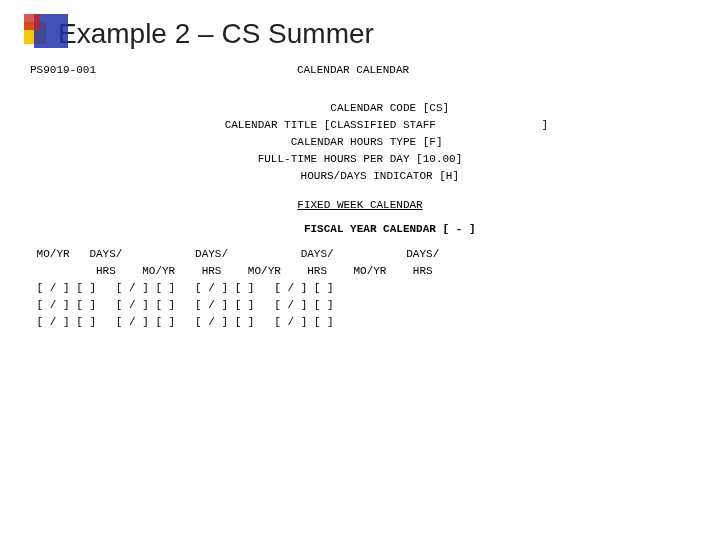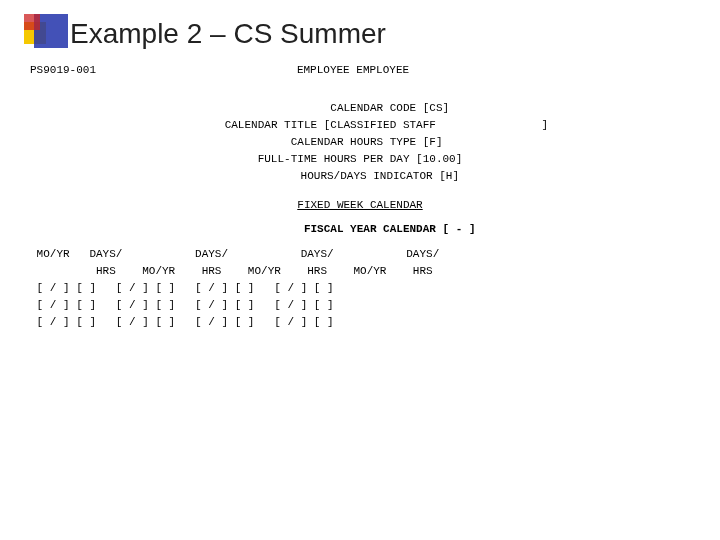--- a/index.html
+++ b/index.html
@@ -50,21 +50,21 @@
       position: absolute;
       left: 0;
       top: 0;
       width: 16px;
       height: 16px;
       background: #cc2222;
       opacity: 0.75;
     }
 
     .page-title {
-      margin-left: 46px;
+      margin-left: 34px;
       font-size: 28px;
       font-weight: normal;
       color: #222;
       font-family: Arial, sans-serif;
     }
 
     
     .content {
       padding: 4px 30px 0 30px;
       font-family: 'Courier New', Courier, monospace;
@@ -128,21 +128,21 @@
     <div class="logo-blue"></div>
     <div class="logo-red"></div>
   </div>
   <h1 class="page-title">Example 2 – CS Summer</h1>
 </div>
 
 <div class="content">
 
   <div class="top-bar">
     <span class="program-id">PS9019-001</span>
-    <span class="screen-title">EMPLOYEE EMPLOYEE</span>
+    <span class="screen-title">CALENDAR CALENDAR</span>
     <span style="width:80px"></span>
   </div>
 
   <div class="calendar-info">
     <pre>         CALENDAR CODE [CS]
         CALENDAR TITLE [CLASSIFIED STAFF                ]
   CALENDAR HOURS TYPE [F]
 FULL-TIME HOURS PER DAY [10.00]
       HOURS/DAYS INDICATOR [H]</pre>
   </div>

